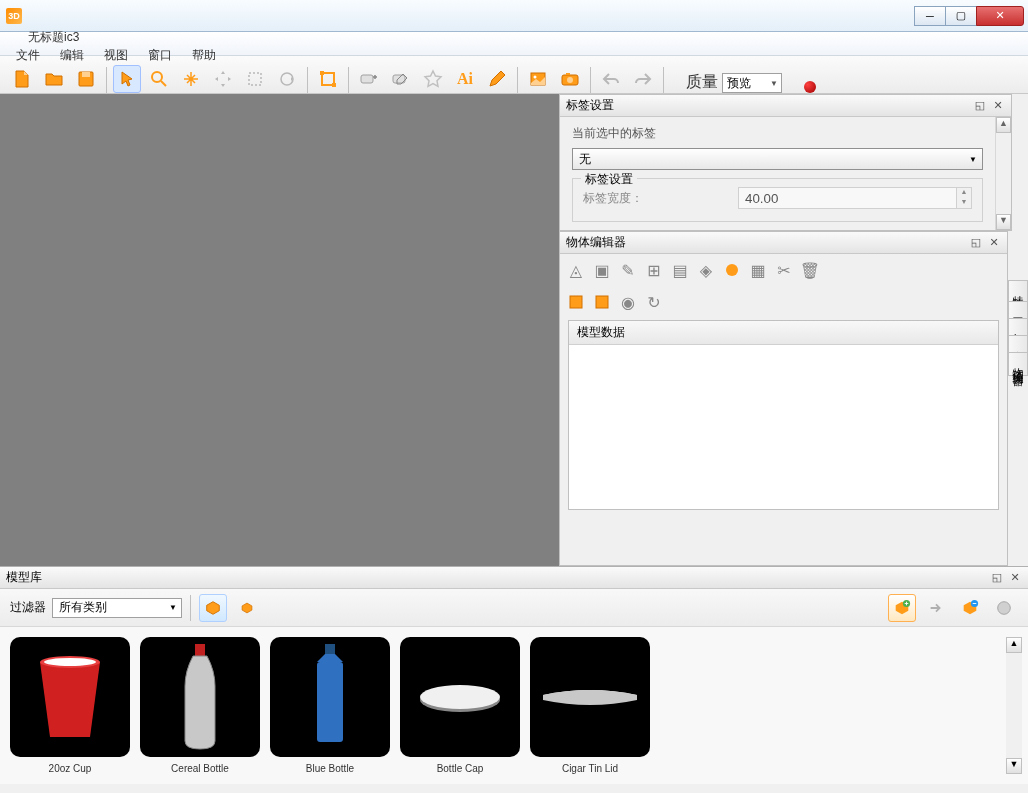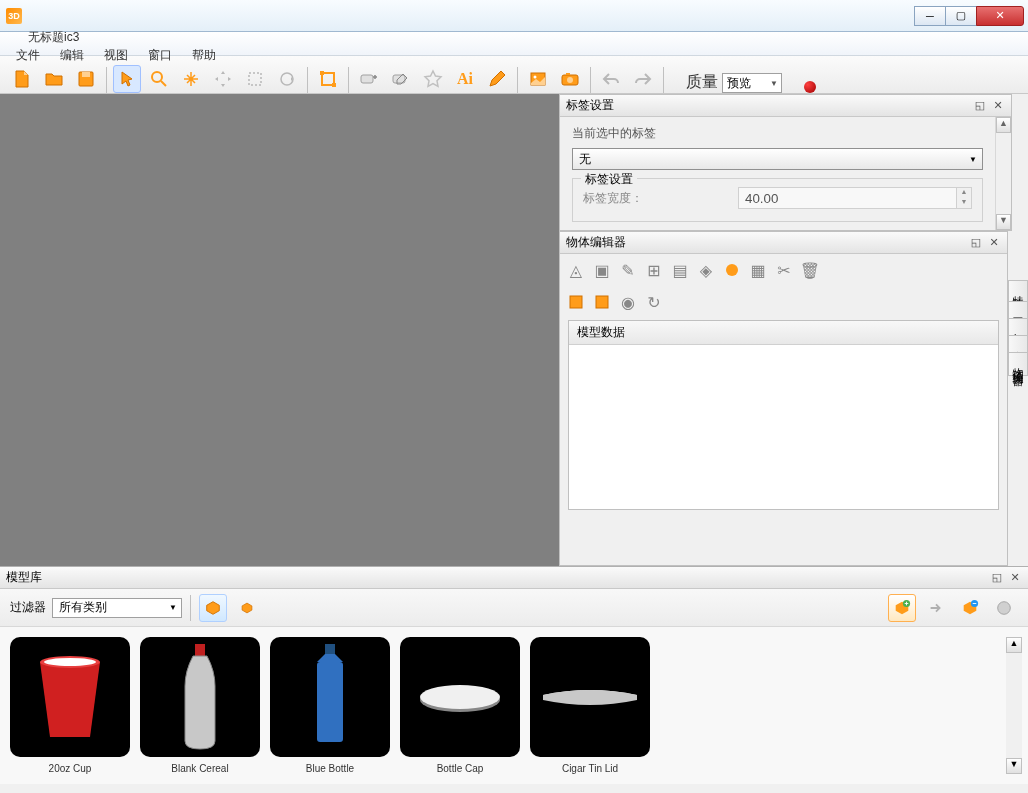--- a/index.html
+++ b/index.html
@@ -393,21 +393,21 @@
         </div>
         <div class="ml-caption">20oz Cup</div>
       </div>
       <div class="ml-item">
         <div class="ml-thumb">
           <svg width="50" height="110" viewBox="0 0 50 110">
             <rect x="20" y="2" width="10" height="12" fill="#c02020"></rect>
             <path d="M18 14 q-8 15 -8 30 v55 q0 8 15 8 t15 -8 v-55 q0 -15 -8 -30 z" fill="#c8c8c8" stroke="#888"></path>
           </svg>
         </div>
-        <div class="ml-caption">Blank Cereal</div>
+        <div class="ml-caption">Cereal Bottle</div>
       </div>
       <div class="ml-item">
         <div class="ml-thumb">
           <svg width="50" height="110" viewBox="0 0 50 110">
             <rect x="20" y="2" width="10" height="10" fill="#205080"></rect>
             <rect x="12" y="20" width="26" height="80" rx="3" fill="#3070c0"></rect>
             <path d="M20 12 L12 20 h26 L30 12 z" fill="#3070c0"></path>
           </svg>
         </div>
         <div class="ml-caption">Blue Bottle</div>

